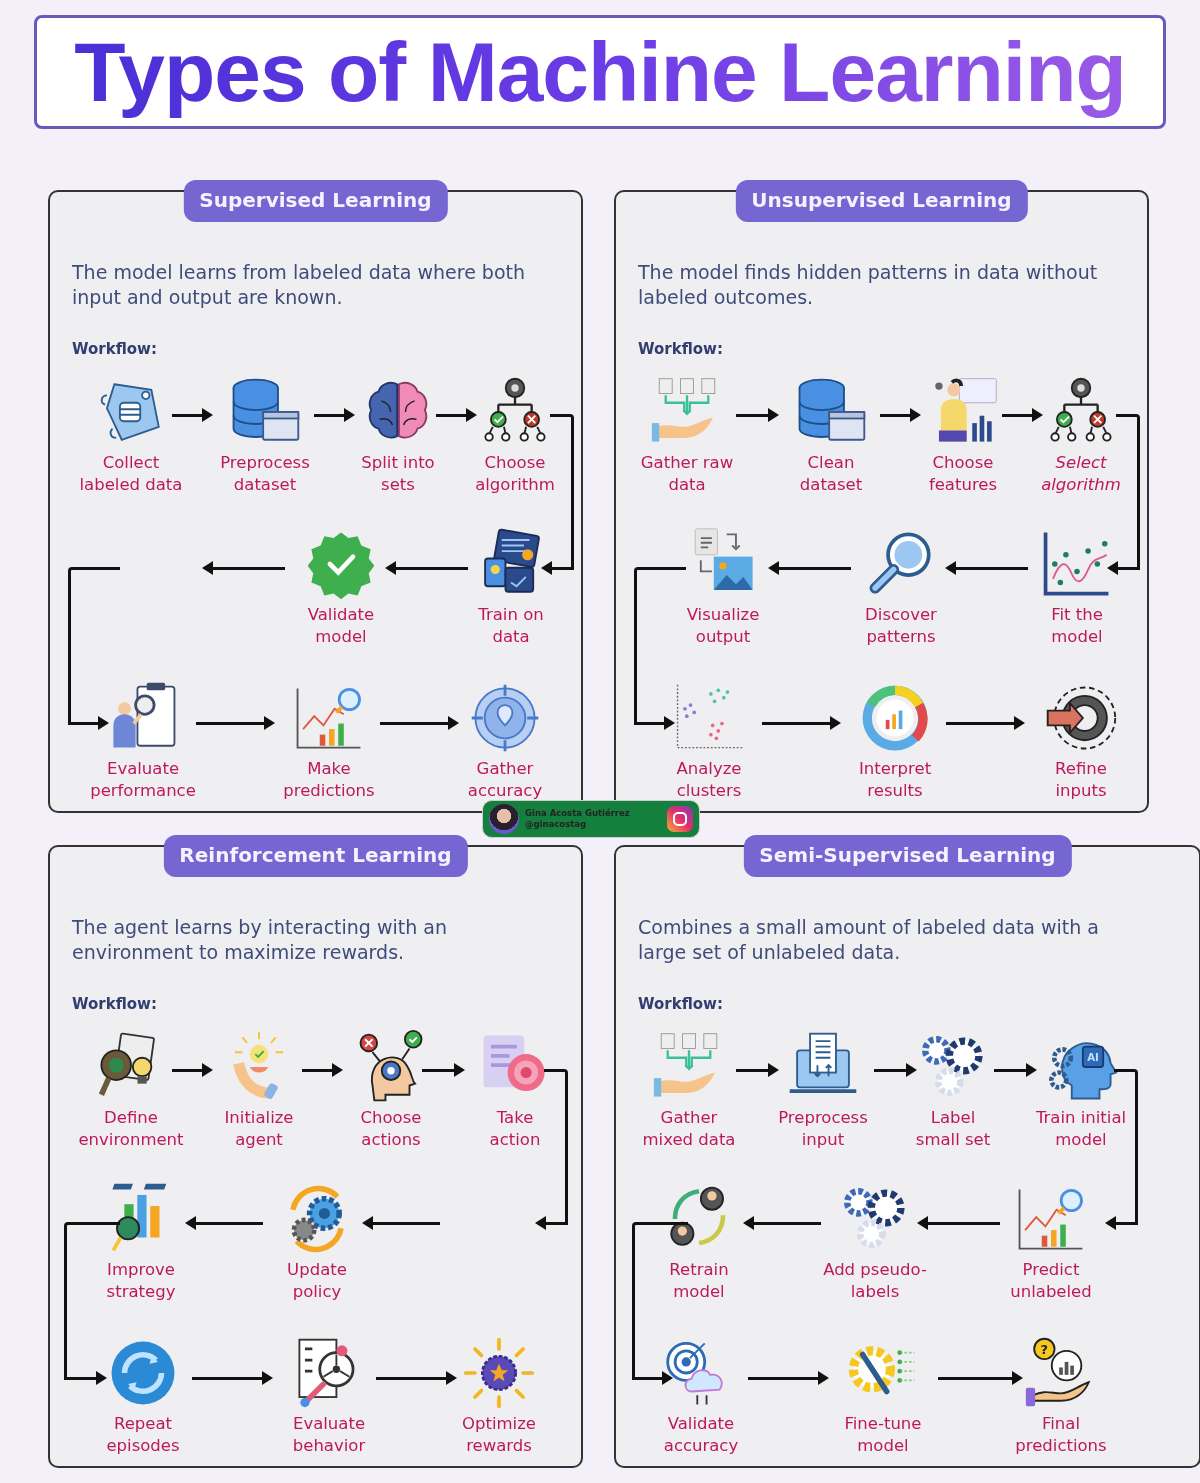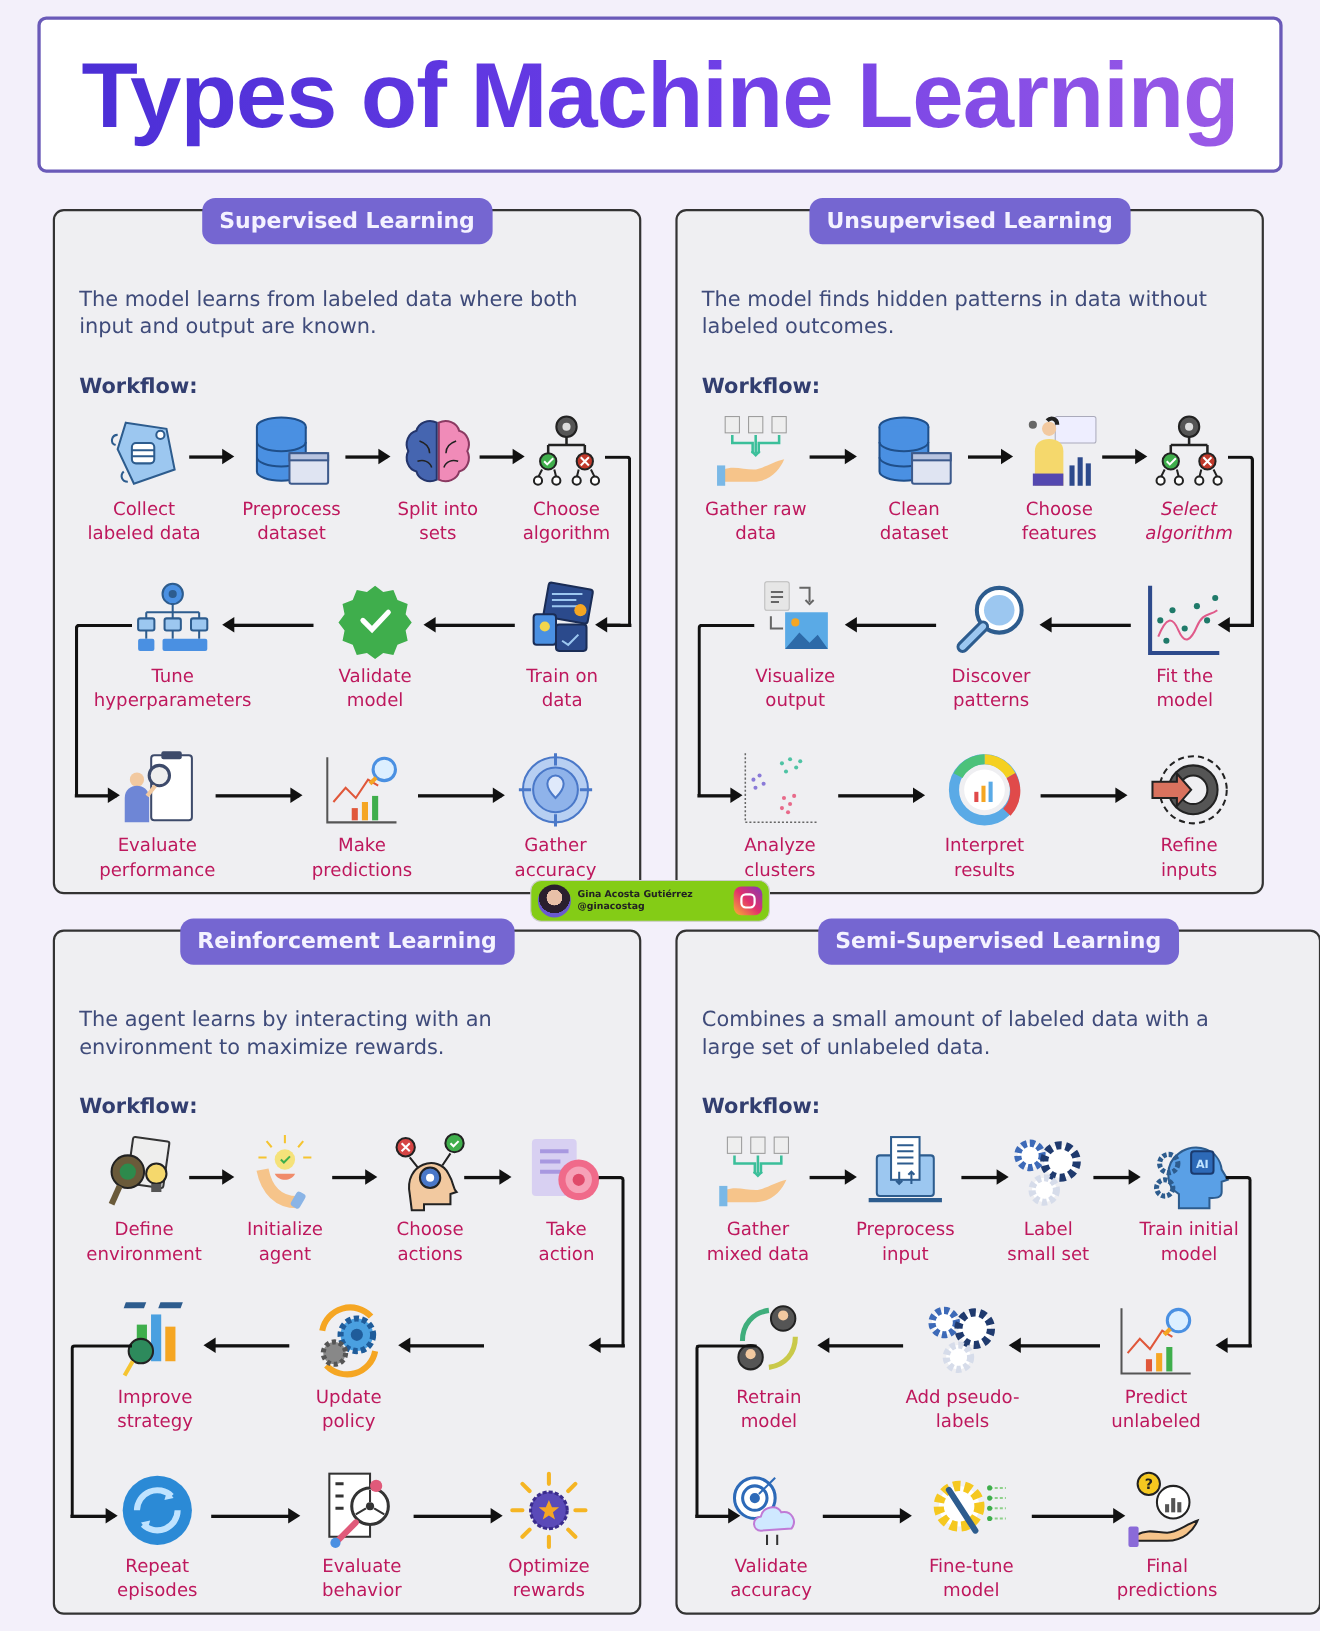--- a/index.html
+++ b/index.html
@@ -4,21 +4,21 @@
 <style>
   * { box-sizing: border-box; margin: 0; padding: 0; }
   html, body { width: 1200px; height: 1483px; }
   body {
     background: #f3f0fa;
     font-family: "DejaVu Sans", "Liberation Sans", sans-serif;
     position: relative;
     overflow: hidden;
   }
   .title-box {
-    position: absolute; left: 34px; top: 15px; width: 1132px; height: 142px;
+    position: absolute; left: 34px; top: 15px; width: 1132px; height: 114px;
     background: #fff;
     border: 3px solid #6a5ab8;
     border-radius: 8px;
     display: flex; align-items: center; justify-content: center;
   }
   .title-box h1 {
     font-family: "Liberation Sans", sans-serif;
     font-weight: 700;
     font-size: 84px;
     letter-spacing: -1px;
@@ -49,21 +49,21 @@
   .desc {
     position: absolute; left: 22px; top: 68px; width: 480px;
     color: #3f4b7a;
     font-size: 19px;
     line-height: 25px;
   }
   .wf-label {
     position: absolute; left: 22px; top: 148px;
     color: #323e70;
     font-weight: 700;
-    font-size: 19px;
+    font-size: 15px;
   }
   .step {
     position: absolute;
     width: 150px;
     text-align: center;
   }
   .step .icon {
     width: 76px; height: 76px; margin: 0 auto;
     display: flex; align-items: center; justify-content: center;
   }
@@ -80,21 +80,21 @@
     content: ""; position: absolute; right: -3px; top: -6px;
     border-left: 11px solid #111; border-top: 7.5px solid transparent; border-bottom: 7.5px solid transparent;
   }
   .arrow-h.left::before {
     content: ""; position: absolute; left: -3px; top: -6px;
     border-right: 11px solid #111; border-top: 7.5px solid transparent; border-bottom: 7.5px solid transparent;
   }
   .conn { position: absolute; border: 3px solid #111; }
   .badge {
     position: absolute; left: 482px; top: 800px; width: 218px; height: 38px;
-    background: #84cc16; border: 1.5px solid #ccc; border-radius: 10px;
+    background: #15803d; border: 1.5px solid #ccc; border-radius: 10px;
     display: flex; align-items: center; padding: 0 6px; gap: 6px; z-index: 5;
   }
   .badge .avatar {
     width: 30px; height: 30px; border-radius: 50%;
     background: radial-gradient(circle at 50% 40%, #e8c0a8 0 30%, #2a1f2e 31% 60%, #6a5ad0 61%);
   }
   .badge .names { flex: 1; line-height: 11px; }
   .badge .names div { font-size: 8.5px; font-weight: 700; color: #222; }
   .badge .ig {
     width: 26px; height: 26px; border-radius: 7px;
@@ -478,29 +478,20 @@
   </div>
   <div class="step" style="left:216px; top:334px;">
     <div class="icon">
         <svg>
           <use href="#i-checkbadge"></use>
         </svg>
       </div>
     <div class="lbl">Validate
 model</div>
   </div>
-  <div class="step" style="left:32px; top:334px;">
-    <div class="icon">
-        <svg>
-          <use href="#i-hier"></use>
-        </svg>
-      </div>
-    <div class="lbl">Tune
-hyperparameters</div>
-  </div>
   <div class="arrow-h left" style="left:338px; top:375px; width:80px;"></div>
   <div class="arrow-h left" style="left:155px; top:375px; width:80px;"></div>
   <div class="conn" style="left:18px; top:375px; width:52px; height:156px; border-right:none; border-bottom:none; border-radius:4px 0 0 0;"></div>
   <div class="arrow-h right" style="left:18px; top:530px; width:38px;"></div>
 
   <div class="step" style="left:18px; top:488px;">
     <div class="icon">
         <svg>
           <use href="#i-evalperson"></use>
         </svg>

